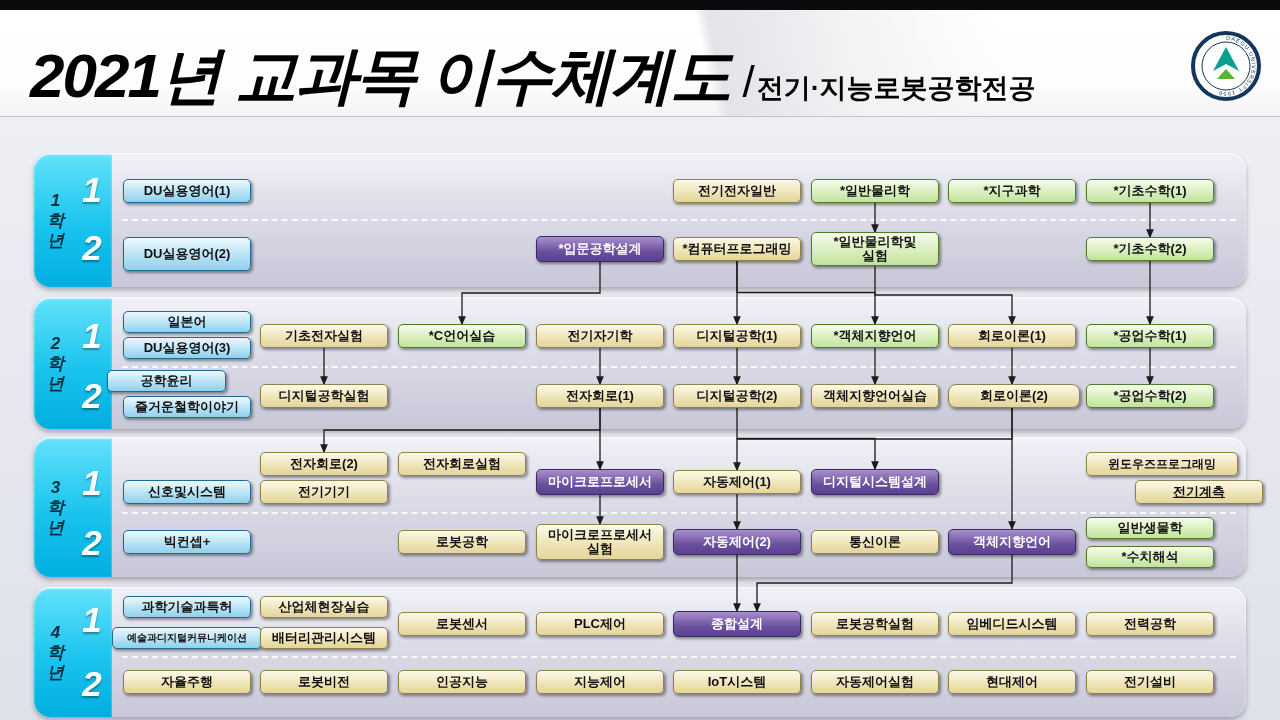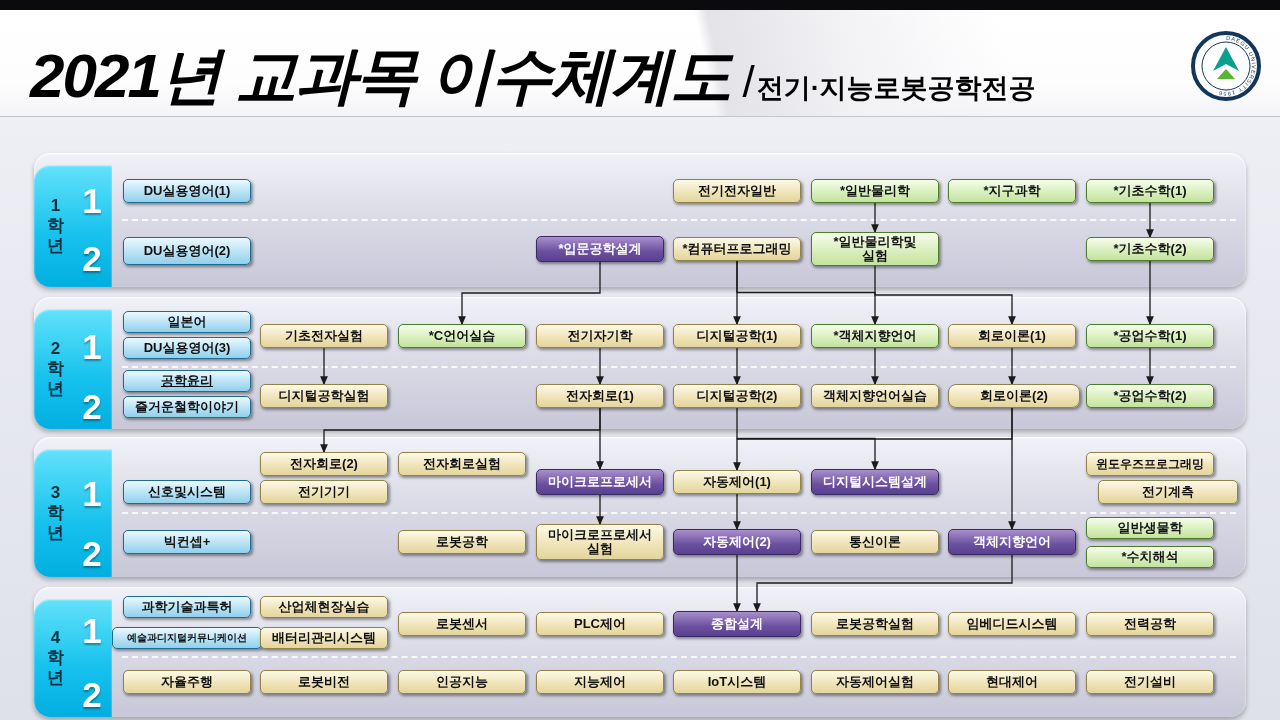--- a/index.html
+++ b/index.html
@@ -28,23 +28,23 @@
   .legend-note{font-size:14px;font-weight:700;color:#111;margin-right:48px;}
   .pill{width:118px;height:21px;border-radius:11px;display:flex;align-items:center;justify-content:center;
         font-size:13px;font-weight:700;color:#111;box-shadow:0 1px 2px rgba(0,0,0,.25);}
   .pill.major{width:146px;}
   
   .band{position:absolute;left:34px;width:1212px;border-radius:16px;
         background:linear-gradient(180deg,#f1f1f8 0%,#dcdce8 45%,#c7c7d8 100%);
         box-shadow:0 3px 5px rgba(0,0,0,.28), inset 0 1px 2px #ffffff;}
   .band1{top:153px;height:134px;} .band2{top:297px;height:132px;}
   .band3{top:437px;height:140px;} .band4{top:587px;height:130px;}
-  .tab{position:absolute;left:0;top:12px;bottom:0;width:78px;border-radius:16px 0 0 16px;
+  .tab{position:absolute;left:0;top:1px;bottom:0;width:78px;border-radius:16px 0 0 16px;
        background:linear-gradient(180deg,#63e2fb 0%,#19c3ee 55%,#00aee0 100%);
-       box-shadow:inset 0 1px 2px rgba(255,255,255,.7);}
+       box-shadow:inset 0 1px 2px rgba(255,255,255,.7);font-style:italic;}
   .tab-year{position:absolute;left:11px;top:50%;transform:translateY(-50%);width:21px;
             font-size:17px;font-weight:800;color:#03303f;line-height:1.18;text-align:center;
             word-break:break-all;white-space:normal;}
   .sem-num{position:absolute;left:42px;width:32px;text-align:center;color:#fff;
            font-size:35px;font-weight:800;line-height:1;text-shadow:0 2px 2px rgba(0,0,0,.35);}
   .band1 .num1{top:18px;}  .band1 .num2{top:76px;}
   .band2 .num1{top:20px;}  .band2 .num2{top:80px;}
   .band3 .num1{top:27px;}  .band3 .num2{top:87px;}
   .band4 .num1{top:14px;}  .band4 .num2{top:78px;}
   .divider{position:absolute;left:88px;right:10px;border-top:2px dashed rgba(255,255,255,.85);}
@@ -158,52 +158,52 @@
       <path d="M737 555 L737 611" class="edge" marker-end="url(#arrow)"></path>
       <path d="M1012 555 L1012 583 L757 583 L757 611" class="edge" marker-end="url(#arrow)"></path>
     </svg>
 
   <div id="nodes">
       <div class="course ge" style="left: 123px; top: 179px; width: 128px; height: 24px;">DU실용영어(1)</div>
       <div class="course major" style="left: 673px; top: 179px; width: 128px; height: 24px;">전기전자일반</div>
       <div class="course msc" style="left: 811px; top: 179px; width: 128px; height: 24px;">*일반물리학</div>
       <div class="course msc" style="left: 948px; top: 179px; width: 128px; height: 24px;">*지구과학</div>
       <div class="course msc" style="left: 1086px; top: 179px; width: 128px; height: 24px;">*기초수학(1)</div>
-      <div class="course ge" style="left: 123px; top: 237px; width: 128px; height: 28px;">DU실용영어(2)</div>
+      <div class="course ge" style="left: 123px; top: 237px; width: 128px; height: 34px;">DU실용영어(2)</div>
       <div class="course design" style="left: 536px; top: 236px; width: 128px; height: 26px;">*입문공학설계</div>
       <div class="course major" style="left: 673px; top: 237px; width: 128px; height: 24px;">*컴퓨터프로그래밍</div>
       <div class="course msc" style="left: 811px; top: 232px; width: 128px; height: 34px;">*일반물리학및
 실험</div>
       <div class="course msc" style="left: 1086px; top: 237px; width: 128px; height: 24px;">*기초수학(2)</div>
       <div class="course ge" style="left: 123px; top: 311px; width: 128px; height: 22px;">일본어</div>
       <div class="course ge" style="left: 123px; top: 337px; width: 128px; height: 22px;">DU실용영어(3)</div>
       <div class="course major" style="left: 260px; top: 324px; width: 128px; height: 24px;">기초전자실험</div>
       <div class="course msc" style="left: 398px; top: 324px; width: 128px; height: 24px;">*C언어실습</div>
       <div class="course major" style="left: 536px; top: 324px; width: 128px; height: 24px;">전기자기학</div>
       <div class="course major" style="left: 673px; top: 324px; width: 128px; height: 24px;">디지털공학(1)</div>
       <div class="course msc" style="left: 811px; top: 324px; width: 128px; height: 24px;">*객체지향언어</div>
       <div class="course major" style="left: 948px; top: 324px; width: 128px; height: 24px;">회로이론(1)</div>
       <div class="course msc" style="left: 1086px; top: 324px; width: 128px; height: 24px;">*공업수학(1)</div>
-      <div class="course ge" style="left: 123px; top: 370px; width: 128px; height: 22px; text-decoration: underline;">공학윤리</div>
+      <div class="course ge" style="left: 107px; top: 370px; width: 119px; height: 22px;">공학윤리</div>
       <div class="course ge" style="left: 123px; top: 396px; width: 128px; height: 22px;">즐거운철학이야기</div>
       <div class="course major" style="left: 260px; top: 384px; width: 128px; height: 24px;">디지털공학실험</div>
       <div class="course major" style="left: 536px; top: 384px; width: 128px; height: 24px;">전자회로(1)</div>
       <div class="course major" style="left: 673px; top: 384px; width: 128px; height: 24px;">디지털공학(2)</div>
       <div class="course major" style="left: 811px; top: 384px; width: 128px; height: 24px;">객체지향언어실습</div>
       <div class="course major" style="left: 948px; top: 384px; width: 132px; height: 24px; border-radius: 8px;">회로이론(2)</div>
       <div class="course msc" style="left: 1086px; top: 384px; width: 128px; height: 24px;">*공업수학(2)</div>
       <div class="course ge" style="left: 123px; top: 480px; width: 128px; height: 24px;">신호및시스템</div>
       <div class="course major" style="left: 260px; top: 452px; width: 128px; height: 24px;">전자회로(2)</div>
       <div class="course major" style="left: 398px; top: 452px; width: 128px; height: 24px;">전자회로실험</div>
       <div class="course major" style="left: 260px; top: 480px; width: 128px; height: 24px;">전기기기</div>
       <div class="course design" style="left: 536px; top: 469px; width: 128px; height: 26px;">마이크로프로세서</div>
       <div class="course major" style="left: 673px; top: 470px; width: 128px; height: 24px;">자동제어(1)</div>
       <div class="course design" style="left: 811px; top: 469px; width: 128px; height: 26px;">디지털시스템설계</div>
-      <div class="course major" style="left: 1086px; top: 452px; width: 128px; height: 24px; font-size: 12px;">윈도우즈프로그래밍</div>
-      <div class="course major" style="left: 1098px; top: 480px; width: 140px; height: 24px;">전기계측</div>
+      <div class="course major" style="left: 1086px; top: 452px; width: 152px; height: 24px; font-size: 12px;">윈도우즈프로그래밍</div>
+      <div class="course major" style="left: 1135px; top: 480px; width: 128px; height: 24px; text-decoration: underline;">전기계측</div>
       <div class="course ge" style="left: 123px; top: 530px; width: 128px; height: 24px;">빅컨셉+</div>
       <div class="course major" style="left: 398px; top: 530px; width: 128px; height: 24px;">로봇공학</div>
       <div class="course major" style="left: 536px; top: 524px; width: 128px; height: 36px;">마이크로프로세서
 실험</div>
       <div class="course design" style="left: 673px; top: 529px; width: 128px; height: 26px;">자동제어(2)</div>
       <div class="course major" style="left: 811px; top: 530px; width: 128px; height: 24px;">통신이론</div>
       <div class="course design" style="left: 948px; top: 529px; width: 128px; height: 26px;">객체지향언어</div>
       <div class="course msc" style="left: 1086px; top: 517px; width: 128px; height: 22px;">일반생물학</div>
       <div class="course msc" style="left: 1086px; top: 546px; width: 128px; height: 22px;">*수치해석</div>
       <div class="course ge" style="left: 123px; top: 596px; width: 128px; height: 22px;">과학기술과특허</div>

